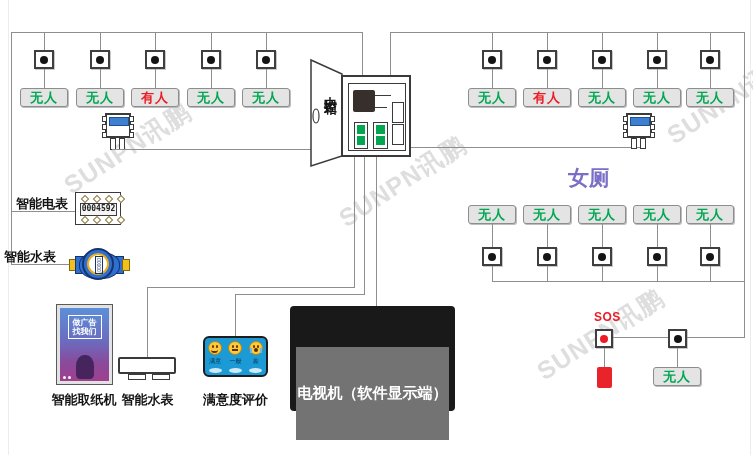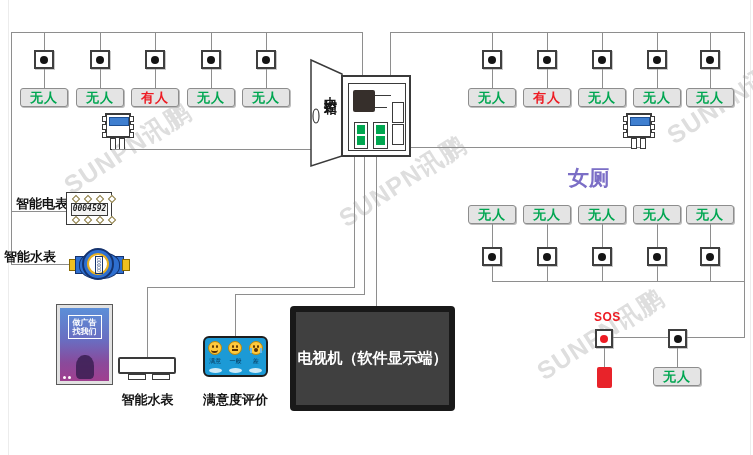--- a/index.html
+++ b/index.html
@@ -100,21 +100,21 @@
     <span class="tab" style="right:-5px;top:9px;"></span>
     <span class="tab" style="right:-5px;top:17px;"></span>
   </div>
   <div class="leg" style="left:110px;top:138px;height:10px;"></div>
   <div class="leg" style="left:119px;top:138px;height:10px;"></div>
   <div class="wire h" style="left:112px;top:149px;width:200px;"></div>
 
 
   <div class="lbl13" style="left:16px;top:195px;">智能电表</div>
   <div class="wire h" style="left:11px;top:211px;width:64px;"></div>
-  <div style="position:absolute;left:66px;top:192px;width:46px;height:33px;background:#fff;border:1.5px solid #3a3a3a;box-sizing:border-box;font-style:italic;">
+  <div style="position:absolute;left:75px;top:192px;width:46px;height:33px;background:#fff;border:1.5px solid #3a3a3a;box-sizing:border-box;">
     <div class="diam-row" style="left:6px;top:3px;">
       <span class="diam"></span>
         <span class="diam"></span>
         <span class="diam"></span>
         <span class="diam"></span>
     </div>
     <div style="position:absolute;left:4px;top:10px;width:35px;height:11px;background:#f4f4f4;border:1px solid #3a3a3a;
                 font-family:'DejaVu Sans Mono',monospace;font-size:8px;font-weight:bold;color:#222;text-align:center;line-height:10px;">0004592</div>
     <div class="diam-row" style="left:6px;top:24px;">
       <span class="diam"></span>
@@ -256,20 +256,21 @@
     <div style="position:relative;width:100%;height:100%;background:linear-gradient(180deg,#5c8fd8 0%,#6a6cc0 45%,#8a4a9b 75%,#a03f8f 100%);overflow:hidden;">
       <div style="margin:7px auto 0;width:32px;border:1px solid #fff;padding:2px 0;text-align:center;color:#fff;font-size:8px;font-weight:bold;line-height:9px;">
         <div>做广告</div>
         <div>找我们</div>
       </div>
       <div style="position:absolute;left:16px;bottom:2px;width:18px;height:24px;background:#3a1f52;border-radius:45% 45% 20% 20%;opacity:.85;"></div>
       <div style="position:absolute;left:3px;bottom:2px;width:3px;height:3px;background:#fff;border-radius:50%;"></div>
       <div style="position:absolute;left:8px;bottom:2px;width:3px;height:3px;background:#fff;border-radius:50%;"></div>
     </div>
   </div>
+  <div class="devlabel" style="left:44px;top:391px;width:80px;">智能取纸机</div>
 
   <div style="position:absolute;left:118px;top:357px;width:58px;height:17px;background:#fff;border:2px solid #3a3a3a;border-radius:2px;box-sizing:border-box;"></div>
   <div style="position:absolute;left:128px;top:374px;width:16px;height:4px;background:#fff;border:1px solid #3a3a3a;"></div>
   <div style="position:absolute;left:152px;top:374px;width:16px;height:4px;background:#fff;border:1px solid #3a3a3a;"></div>
   <div class="devlabel" style="left:110px;top:391px;width:75px;">智能水表</div>
 
   <div style="position:absolute;left:203px;top:336px;width:65px;height:41px;background:#1c9ad6;border:2.5px solid #1d1d1d;border-radius:6px;box-sizing:border-box;display:grid;grid-template-columns:1fr 1fr 1fr;justify-items:center;padding-top:3px;">
     <span class="face">
         <span class="eye l"></span>
         <span class="eye r"></span>
@@ -290,21 +291,21 @@
     <span class="opt">满意</span>
     <span class="opt">一般</span>
     <span class="opt">差</span>
     <span class="oval"></span>
     <span class="oval"></span>
     <span class="oval"></span>
   </div>
   <div class="devlabel" style="left:198px;top:391px;width:75px;">满意度评价</div>
 
   <div style="position:absolute;left:290px;top:306px;width:165px;height:105px;background:#191919;border-radius:4px;box-sizing:border-box;padding:6px;">
-    <div style="width:100%;height:100%;background:#404040;display:flex;align-items:center;justify-content:center;color:#fff;font-weight:bold;font-size:15px;">电视机（软件显示端）</div>
+    <div style="width:100%;height:100%;background:#737373;display:flex;align-items:center;justify-content:center;color:#fff;font-weight:bold;font-size:15px;margin-top:35px;">电视机（软件显示端）</div>
   </div>
 
   <div style="position:absolute;left:594px;top:310px;font-size:12px;font-weight:bold;color:#ed1c24;letter-spacing:.5px;">SOS</div>
   <div class="sensor red" style="left:595px;top:329px;width:18px;">
       <i></i>
     </div>
   <div class="wire h" style="left:613px;top:337px;width:55px;"></div>
   <div class="sensor" style="left:668px;top:329px;width:19px;">
       <i></i>
     </div>

